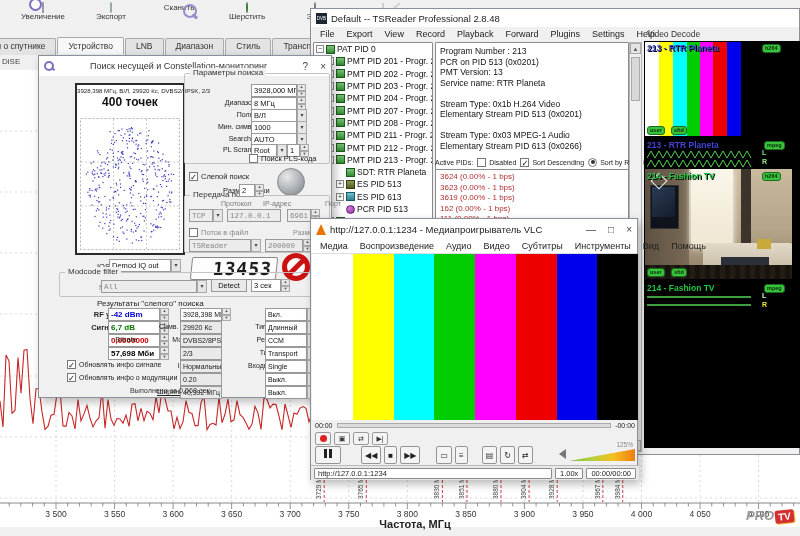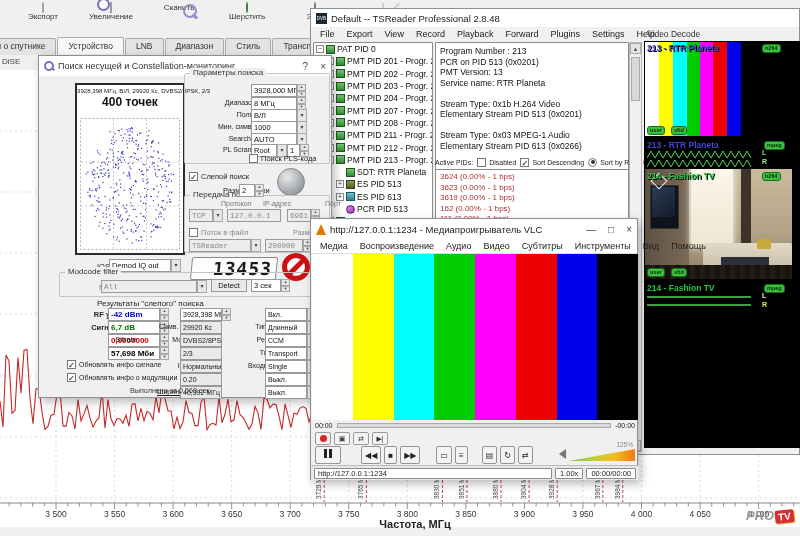--- a/index.html
+++ b/index.html
@@ -121,22 +121,22 @@
   #vlcStatus{position:absolute;left:0;top:246px;width:328px;height:15px;background:#e8e8e8;border-top:1px solid #bbb;display:flex;align-items:center;gap:3px;padding:0 3px;box-sizing:border-box;font-size:7.5px;color:#222;}
   #vlcUrl{flex:1;height:11px;font-size:7.5px;display:flex;align-items:center;padding:0 3px;}
   .statbox{height:11px;font-size:7.5px;display:flex;align-items:center;padding:0 4px;}
 </style>
 </head>
 <body>
 
 <div id="screen">
 
   <div id="toolbar">
+      <div class="tbtn"><span class="ticon icon-zoom-icon"></span><div>Увеличение</div></div>
       <div class="tbtn"><span class="ticon icon-export-icon"></span><div>Экспорт</div></div>
-      <div class="tbtn"><span class="ticon icon-zoom-icon"></span><div>Увеличение</div></div>
       <div class="tbtn"><span class="ticon icon-scan-icon"></span><div>Сканить</div></div>
       <div class="tbtn"><span class="ticon icon-comb-icon"></span><div>Шерстить</div></div>
       <div class="tbtn"><span class="ticon icon-sound-icon"></span><div>Звук</div></div>
       <div class="tbtn dis"><span class="ticon icon-transponders-icon"></span><div>Транспондеры</div></div>
     </div>
   <div id="tabbar">
       <div class="tab">Информация о спутнике</div>
       <div class="tab active">Устройство</div>
       <div class="tab">LNB</div>
       <div class="tab">Диапазон</div>
@@ -479,21 +479,21 @@
           <line x1="0" y1="12" x2="104" y2="12" stroke="#55d455" stroke-width="1.6"></line>
         </svg>
       <span class="meterLbl" style="left:118px;top:251px;color:#d8f5c8;">L</span>
       <span class="meterLbl" style="left:118px;top:260px;color:#e8e83a;">R</span>
     </div>
   </div>
 
   <div id="dialog" class="win">
     <div class="tb">
       <span id="dlgIcon"></span>
-      <span style="font-size:9px;color:#333;">Поиск несущей и Constellation-мониторинг</span>
+      <span style="font-size:9px;color:#333;margin-left:32px;">Поиск несущей и Constellation-мониторинг</span>
       <span class="wbtns">
         <span>?</span>
         <span>×</span>
       </span>
     </div>
     <div id="plotBox">
       <div id="plotHdr">3928,398 МГц, В/Л, 29920 Кс, DVBS2/8PSK, 2/3</div>
       <div id="plotPts">400 точек</div>
       <svg id="scatter" style="position:absolute;left:2px;top:32px;" width="102" height="134">
           <rect x="1.5" y="1.5" width="99" height="131" fill="none" stroke="#9a9a9a" stroke-width="0.8" stroke-dasharray="2,2"></rect>

